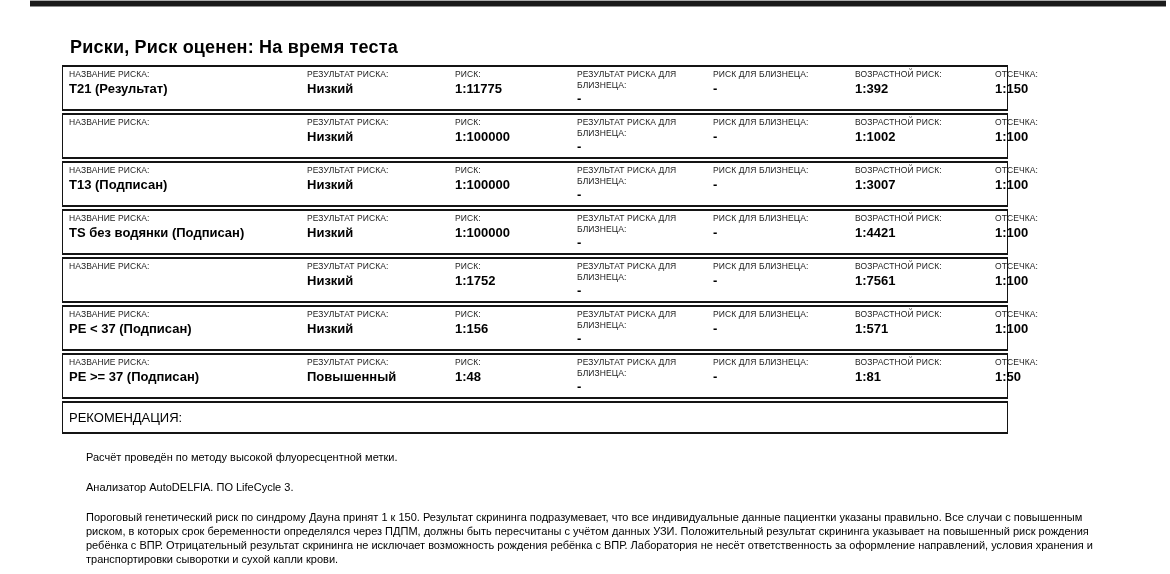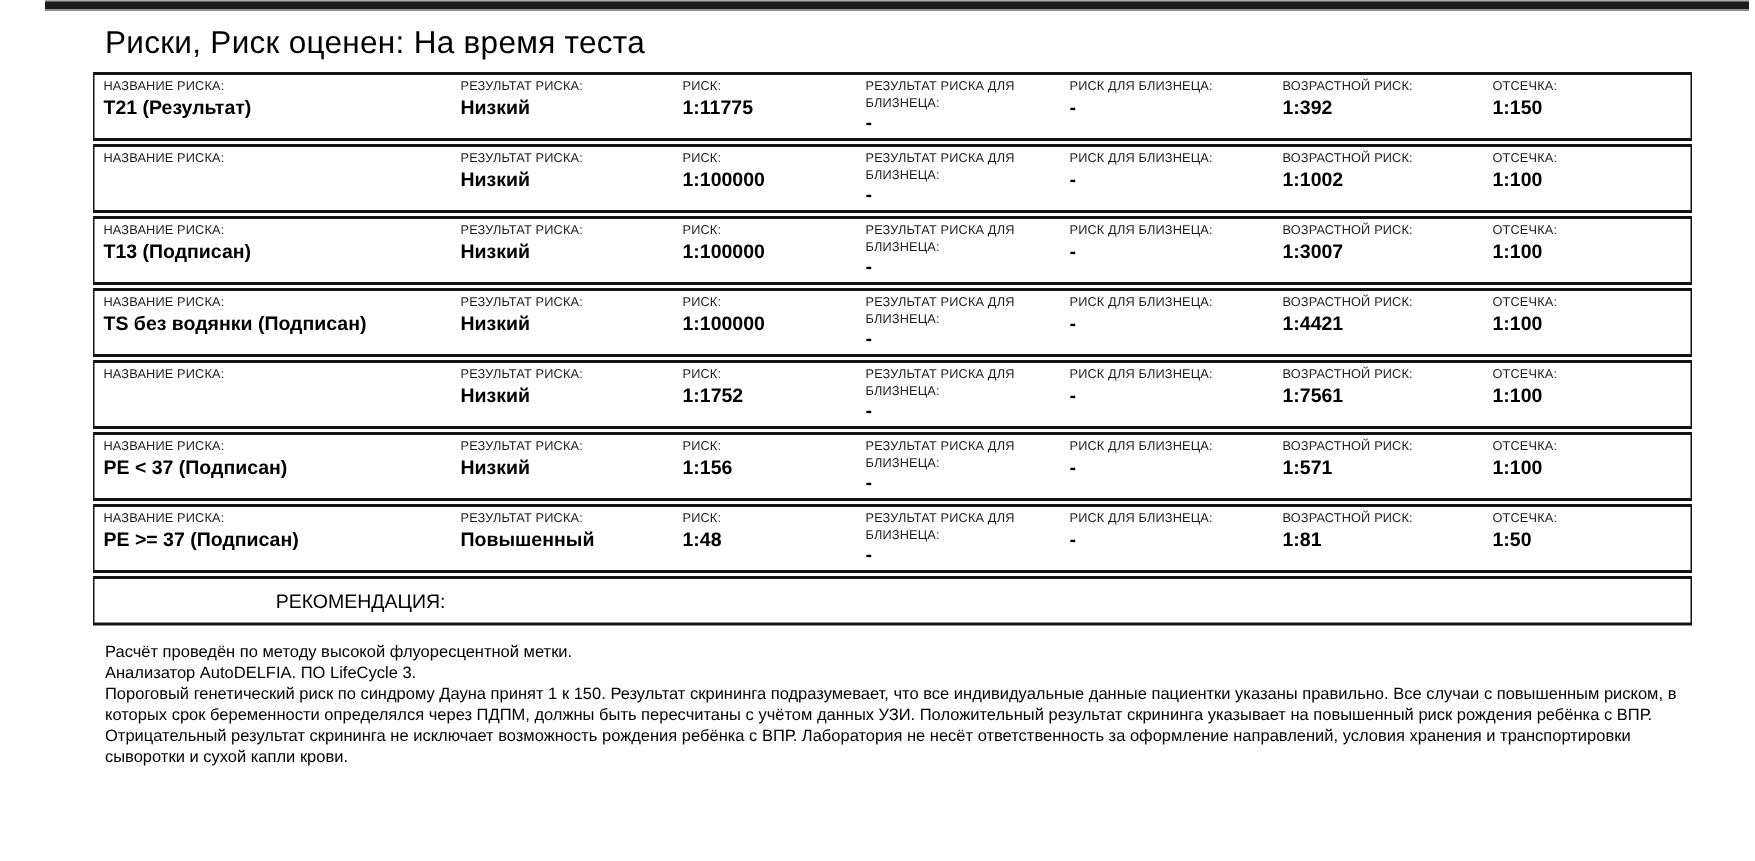--- a/index.html
+++ b/index.html
@@ -25,28 +25,28 @@
     border-top: 1px solid #adadad;
     border-bottom: 1px solid #8f8f8f;
   }
   .content {
     position: absolute;
     top: 7px;
     left: 62px;
     width: 1066px;
   }
   .page-title {
-    margin: 10px 0 7px 8px;
-    font-size: 21px;
-    font-weight: normal;
+    margin: 30px 0 7px 8px;
+    font-size: 18px;
+    font-weight: bold;
     letter-spacing: 0.2px;
   }
   .risk-row, .rec-row {
     box-sizing: border-box;
-    width: 1066px;
+    width: 946px;
     border: 1px solid #141414;
     border-top-width: 2px;
     border-bottom-width: 2px;
     margin-bottom: 2px;
     background: #fff;
   }
   .risk-row {
     display: grid;
     grid-template-columns: 238px 148px 122px 136px 142px 140px 1fr;
     min-height: 40px;
@@ -65,40 +65,39 @@
     font-weight: bold;
     line-height: 16px;
     margin-top: 1px;
     white-space: nowrap;
   }
   .rec-row {
     display: grid;
     grid-template-columns: 238px 1fr;
     align-items: center;
     min-height: 33px;
-    text-align: right;
   }
   .rec-label {
     font-size: 13px;
     padding: 2px 4px 2px 6px;
     white-space: nowrap;
   }
   .rec-text {
     font-size: 13.5px;
     font-weight: bold;
     padding: 2px 4px;
   }
   .footnotes {
     margin-top: 11px;
     margin-left: 8px;
     width: 1058px;
     font-size: 11px;
     line-height: 14px;
   }
-  .footnotes div { margin: 0; }
+  .footnotes div { margin: 16px; }
 </style>
 </head>
 <body>
 
 <div class="top-rule"></div>
 
 <div class="content">
 
   <div class="page-title">Риски, Риск оценен: На время теста</div>
 

